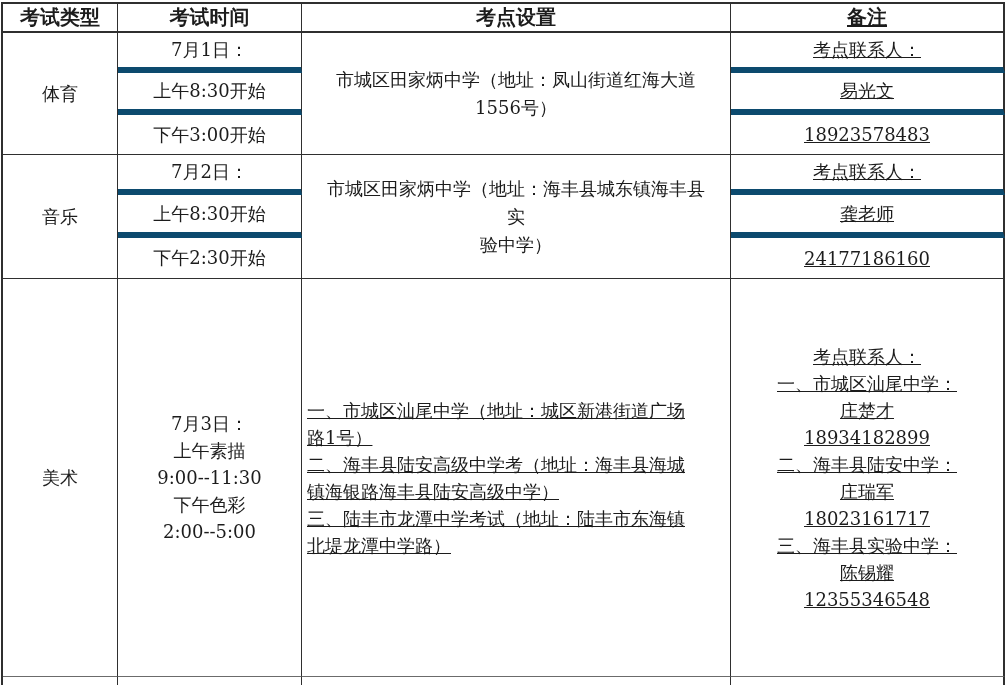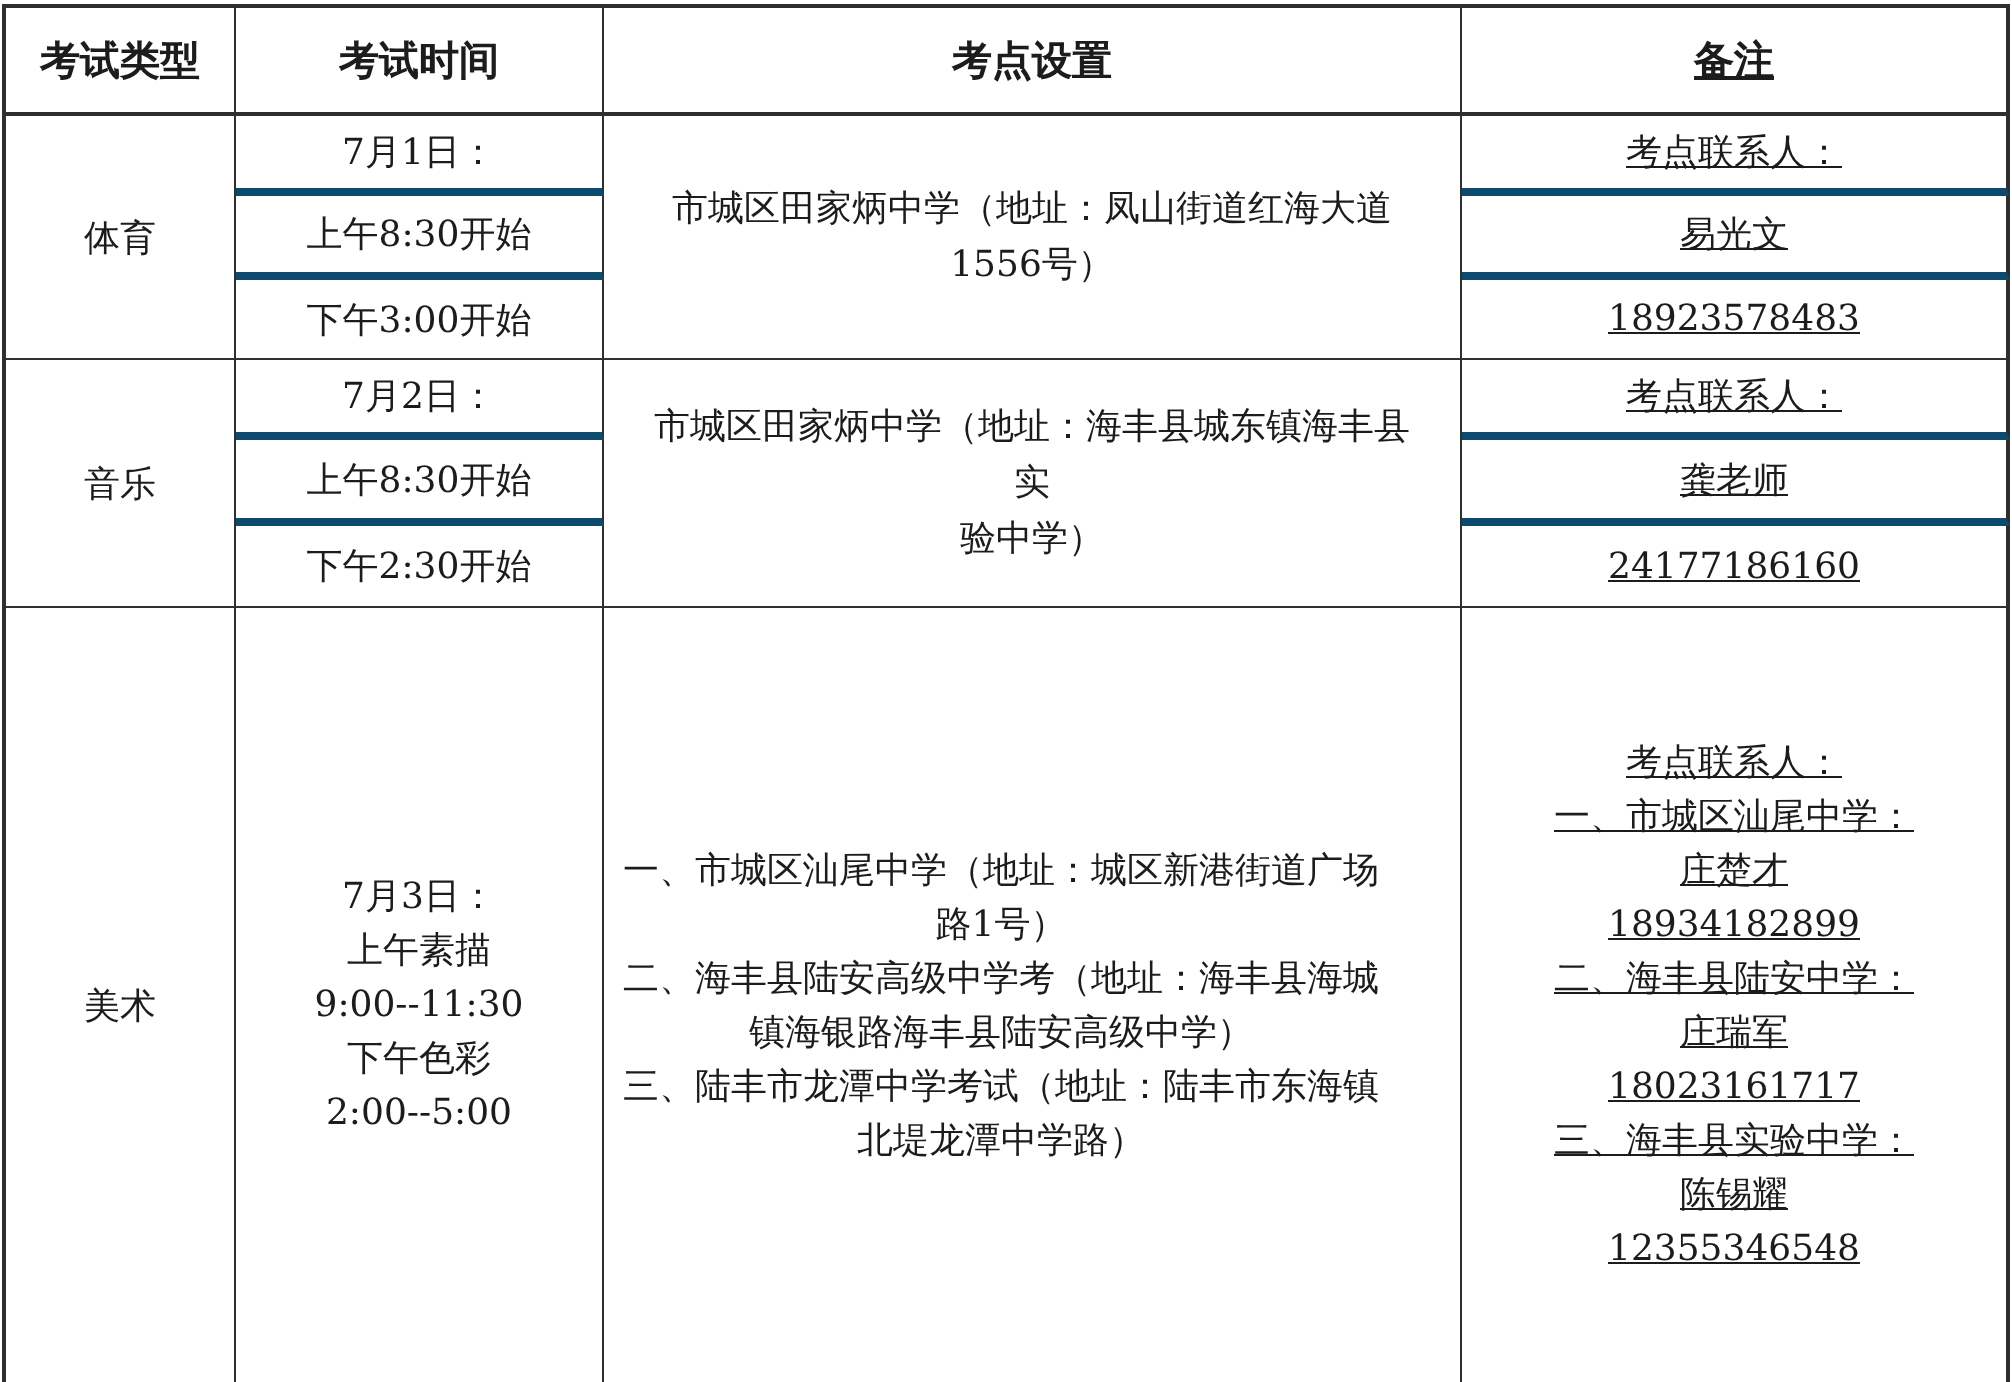--- a/index.html
+++ b/index.html
@@ -32,47 +32,48 @@
     word-break: break-all;
   }
   th {
     font-size: 20px;
     font-weight: bold;
     border-bottom-width: 2px;
   }
   td { font-size: 18px; }
   .col-last { border-right-width: 2px; text-decoration: underline; }
   
-  .lt { border-bottom: 4px solid #0c4a6e; }
+  .lt { border-bottom: 6px solid #0c4a6e; }
   
   .dk { border-bottom: 1px solid #2f2f2f; }
   
   .cut { border-bottom: 1px solid #6b6b6b; }
   .sliver td { border-bottom: none; }
   .venue-center { line-height: 28px; padding: 16px 22px; }
   .venue-left {
-    text-align: center;
+    text-align: left;
     line-height: 27px;
     padding: 0 36px 0 5px;
+    text-decoration: underline;
   }
   .multi { line-height: 27px; }
   .multi div { margin: 0; }
 </style>
 </head>
 <body>
 
 <table class="sched">
   <colgroup>
     <col style="width:115px">
     <col style="width:184px">
     <col style="width:429px">
     <col style="width:274px">
   </colgroup>
   <thead>
-    <tr style="height:54px">
+    <tr style="height:29px">
       <th>考试类型</th>
       <th>考试时间</th>
       <th>考点设置</th>
       <th class="col-last">备注</th>
     </tr>
   </thead>
   <tbody>
 
     <tr style="height:40px">
       <td rowspan="3" class="dk">体育</td>

